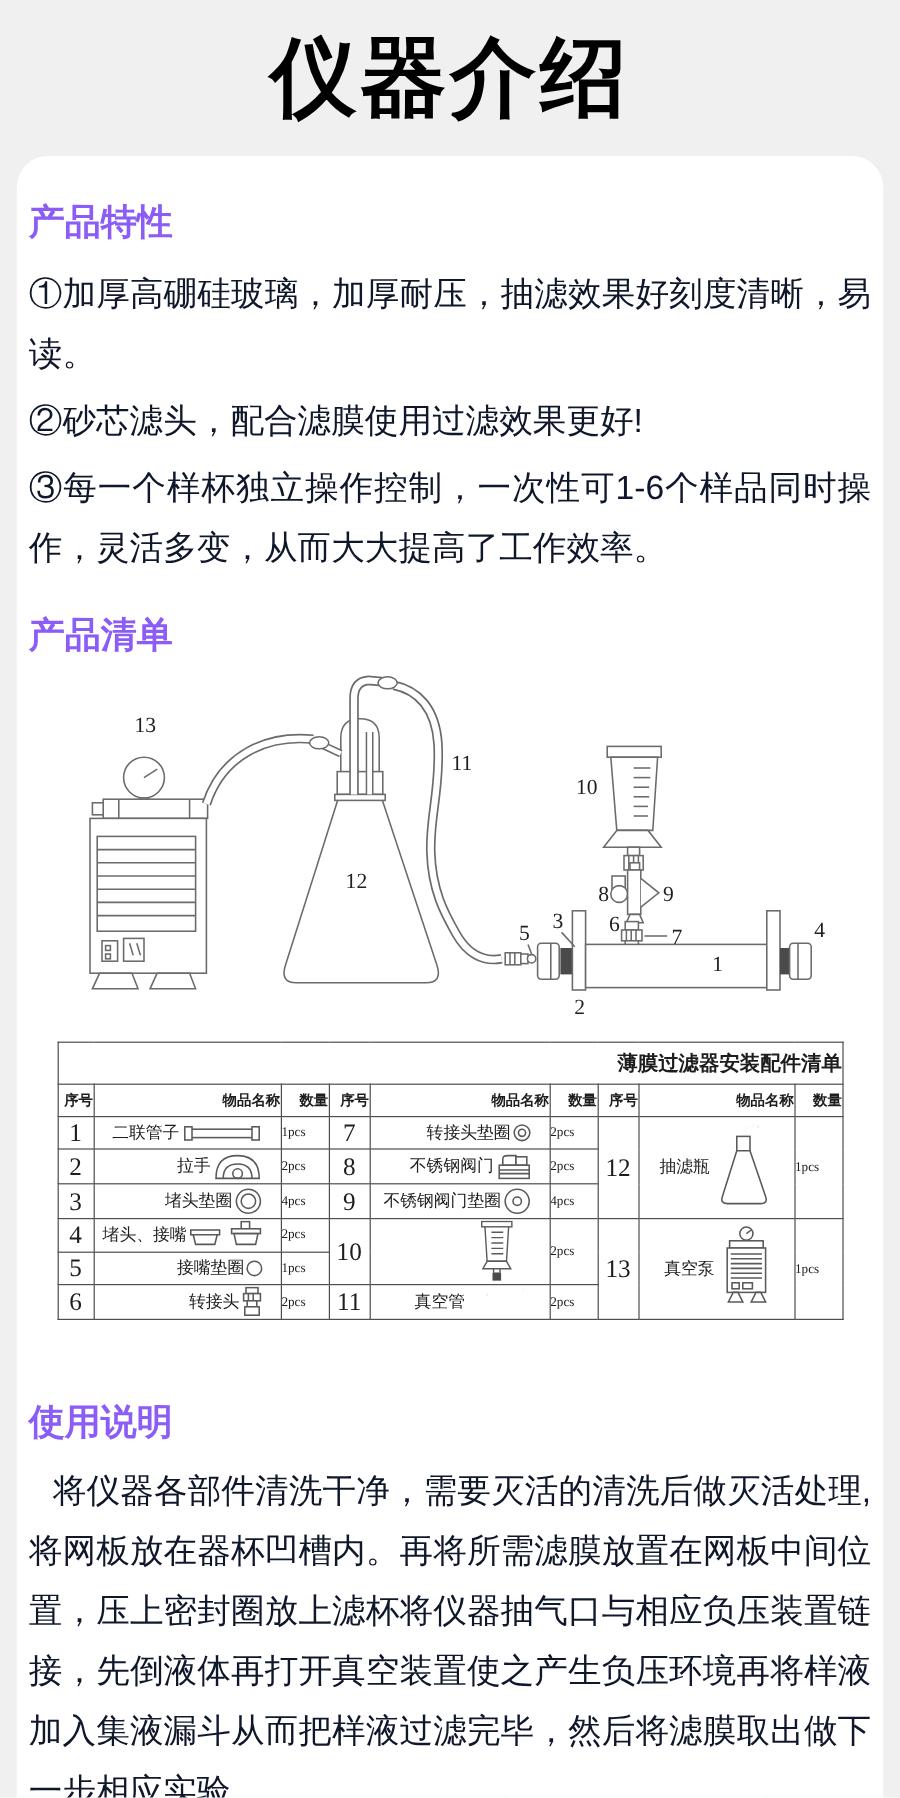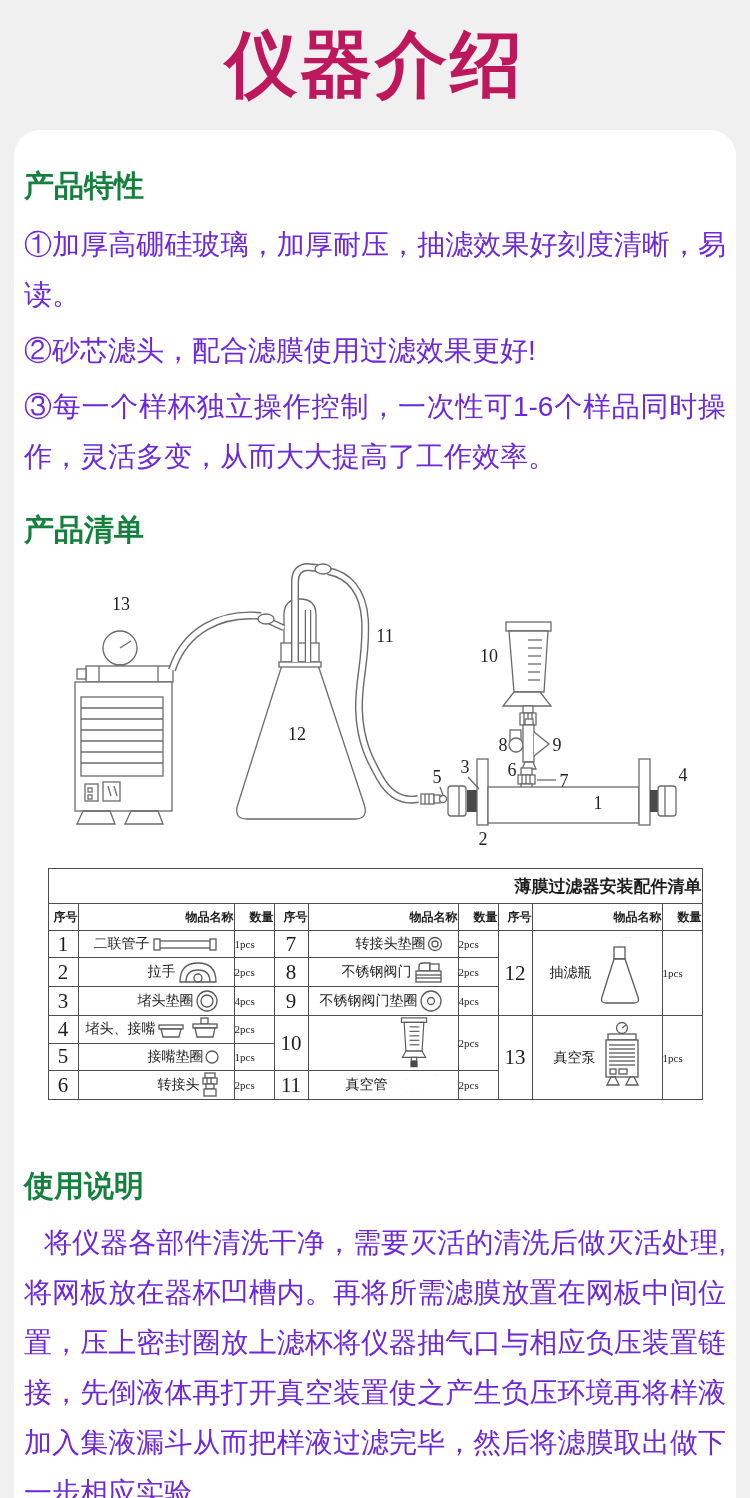--- a/index.html
+++ b/index.html
@@ -3,33 +3,33 @@
 <meta charset="utf-8">
 <style>
   html,body{margin:0;padding:0;}
   body{
     width:750px;height:1498px;overflow:hidden;
     background:#f0f0f0;
     font-family:"Liberation Sans",sans-serif;
     color:#2d2d2d;
   }
   .page-header{height:130px;display:flex;align-items:center;justify-content:center;}
-  .page-title{font-size:72px;font-weight:900;color:#be185d;letter-spacing:3px;margin:0;}
+  .page-title{font-size:72px;font-weight:900;color:#000000;letter-spacing:3px;margin:0;}
   .card{
     margin:0 14px;background:#ffffff;border-radius:26px 26px 0 0;
     min-height:1368px;box-sizing:border-box;padding:2px 10px 30px;
   }
   .red-heading{
-    color:#15803d;font-size:30px;font-weight:800;line-height:40px;margin:0;
+    color:#8b5cf6;font-size:30px;font-weight:800;line-height:40px;margin:0;
   }
   .h-features{margin:34px 0 14px;}
   .h-list{margin:28px 0 8px;}
   .h-usage{margin:66px 0 12px;}
   .body-text{
-    font-size:28px;line-height:50px;color:#6d28d9;margin:6px 0;
+    font-size:28px;line-height:50px;color:#0f172a;margin:6px 0;
     text-align:justify;word-break:break-all;
   }
   .usage-text{text-indent:20px;}
   .diagram{display:block;width:700px;height:300px;margin:4px auto 0;}
   .diag-line{stroke:#6b6b6b;stroke-width:1.3;fill:none;}
   .ho{stroke:#6b6b6b;stroke-width:8;fill:none;}
   .hi{stroke:#ffffff;stroke-width:5.2;fill:none;}
   .ho2{stroke:#6b6b6b;stroke-width:6.5;fill:none;}
   .hi2{stroke:#ffffff;stroke-width:4;fill:none;}
   .diag-num{font-family:"Liberation Serif",serif;font-size:18px;fill:#1f1f1f;text-anchor:middle;stroke:none;}

